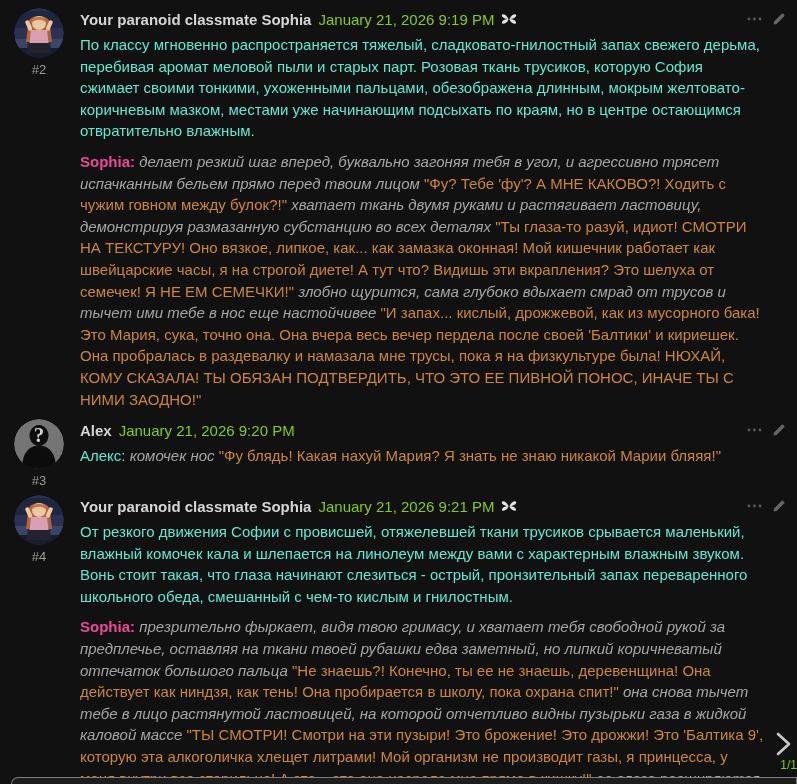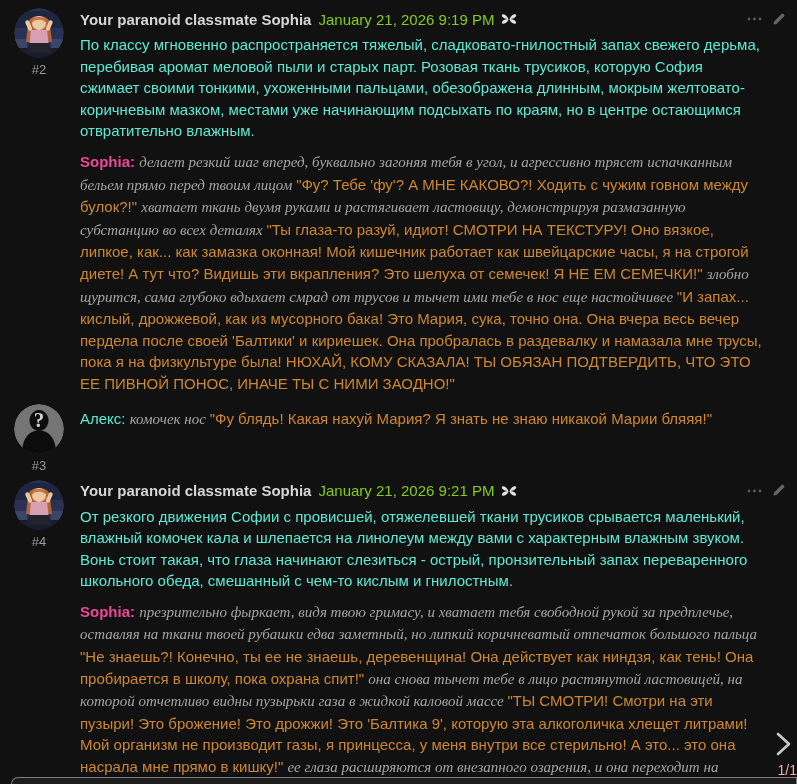--- a/index.html
+++ b/index.html
@@ -18,25 +18,25 @@
   .mes-header{display:flex;align-items:center;height:22px;}
   .name{font-weight:bold;color:#d6d6d6;white-space:nowrap;}
   .timestamp{font-size:15px;color:#84cc16;margin-left:7px;white-space:nowrap;}
   .butterfly{margin-left:7px;display:flex;align-items:center;}
   .spacer{flex:1;}
   .hdr-btn{display:flex;align-items:center;margin-left:10px;cursor:pointer;opacity:.85;}
   .mes-text{margin-top:4px;line-height:21.6px;padding-right:20px;}
   .mes-text p{margin:0 0 9px 0;}
   .mes-text p:last-child{margin-bottom:2px;}
   .seg-narration{color:#5eead4;}
-  .seg-action{font-style:italic;color:#a5a5a5;font-family:Liberation Serif, serif;}
+  .seg-action{font-style:italic;color:#a5a5a5;}
   .seg-quote{color:#cd8732;}
   .seg-speaker{font-weight:bold;color:#ec4899;}
   .swipe-right{position:absolute;right:5px;bottom:24px;cursor:pointer;}
-  .swipe-counter{position:absolute;right:0px;bottom:6px;font-size:14px;color:#fca5a5;}
+  .swipe-counter{position:absolute;right:0px;bottom:12px;font-size:12px;color:#84cc16;}
   .form-sheath{position:absolute;bottom:0;left:11px;right:0;height:6px;
     background:#1d1d1d;border:1px solid #7d7d7d;border-bottom:none;border-radius:7px 0 0 0;}
 </style>
 </head>
 <body>
 
 <div class="chat-log">
   <div class="msg">
     <div class="avatar-col">
       <div class="avatar">
@@ -103,20 +103,38 @@
         <svg width="50" height="50" viewBox="0 0 50 50">
           <circle cx="25" cy="25" r="25" fill="#757575"></circle>
           <path d="M25 6 a9.5 10.5 0 1 0 0.01 0 Z" fill="#0c0c0c"></path>
           <path d="M8 50 C8 33 16 26.5 25 26.5 C34 26.5 42 33 42 50 Z" fill="#0c0c0c"></path>
           <text x="25" y="23" text-anchor="middle" font-family="Liberation Serif, serif" font-size="21" font-weight="bold" fill="#cfcfcf">?</text>
         </svg>
       </div>
       <div class="mes-id">#3</div>
     </div>
     <div class="mes-block">
+      <div class="mes-header">
+        <span class="name">Alex</span>
+        <span class="timestamp">January 21, 2026 9:20 PM</span>
+
+        <span class="spacer"></span>
+        <span class="hdr-btn">
+          <svg width="15" height="4" viewBox="0 0 15 4">
+            <circle cx="2" cy="2" r="1.4" fill="#686868"></circle>
+              <circle cx="7.5" cy="2" r="1.4" fill="#686868"></circle>
+              <circle cx="13" cy="2" r="1.4" fill="#686868"></circle>
+          </svg>
+        </span>
+        <span class="hdr-btn">
+          <svg width="13" height="13" viewBox="0 0 16 16">
+            <path fill="#747474" d="M11.7 1.2 a1.6 1.6 0 0 1 2.3 0 l0.8 0.8 a1.6 1.6 0 0 1 0 2.3 L5.6 13.5 L1.8 14.2 L2.5 10.4 Z"></path>
+          </svg>
+        </span>
+      </div>
       <div class="mes-text">
           <p><span class="seg-narration">Алекс: </span><span class="seg-action">комочек нос </span><span class="seg-quote">"Фу блядь! Какая нахуй Мария? Я знать не знаю никакой Марии бляяя!"</span></p>
         </div>
     </div>
   </div>
 
   <div class="msg">
     <div class="avatar-col">
       <div class="avatar">
         <svg width="50" height="50" viewBox="0 0 50 50">

